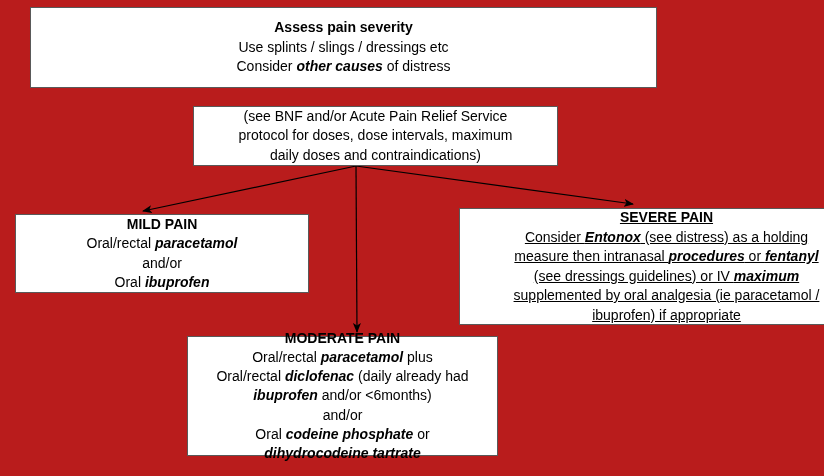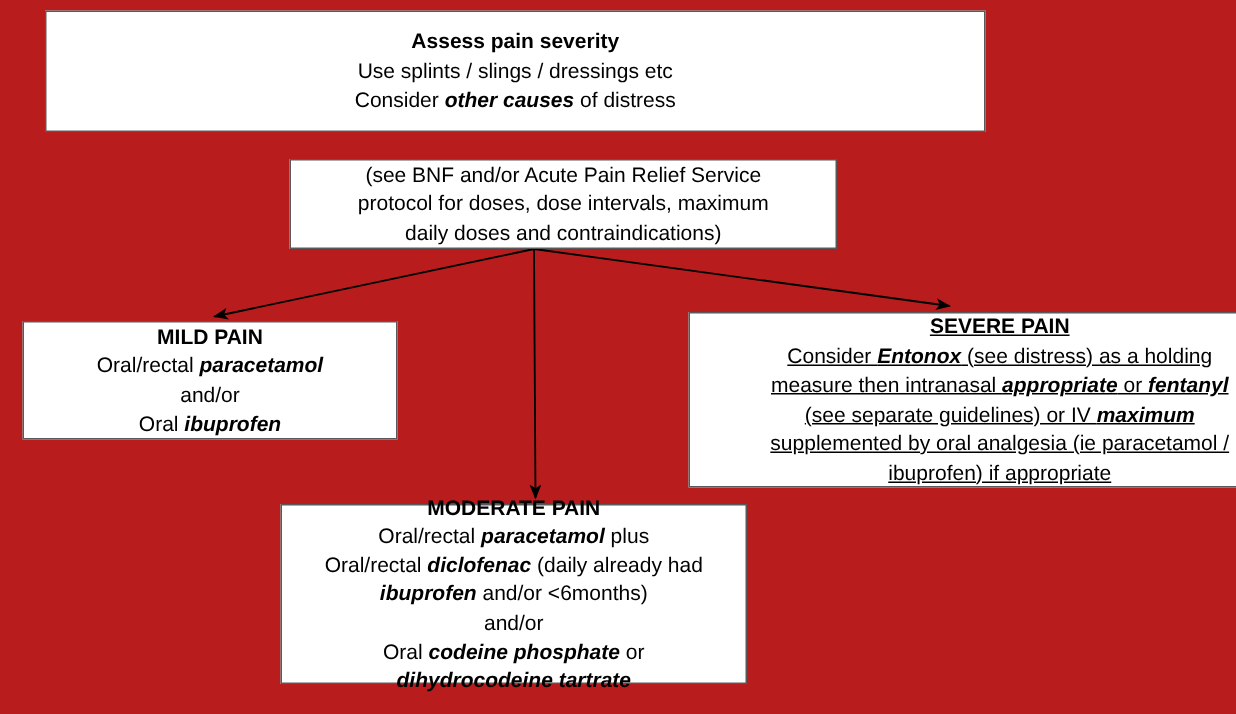--- a/index.html
+++ b/index.html
@@ -35,21 +35,21 @@
     line-height: 19.5px;
   }
   .box .line {
     white-space: nowrap;
   }
   .b { font-weight: bold; }
   .i { font-style: italic; }
 
   .box-assess   { left: 30px;  top: 7px;   width: 627px; height: 81px;  }
   .box-protocol { left: 193px; top: 106px; width: 365px; height: 60px;  }
-  .box-mild     { left: 15px;  top: 214px; width: 250px; height: 79px;  }
+  .box-mild     { left: 15px;  top: 214px; width: 294px; height: 79px;  }
   .box-severe   { left: 459px; top: 208px; width: 415px; height: 117px; text-decoration: underline; }
   .box-moderate { left: 187px; top: 336px; width: 311px; height: 120px; line-height: 19.2px; }
 </style>
 </head>
 <body>
 
 <div class="canvas">
 
   <svg class="arrow-layer" width="824" height="476" viewBox="0 0 824 476">
     <defs>
@@ -77,22 +77,22 @@
   <div class="box box-mild">
       <div class="line"><span class="b">MILD PAIN</span></div>
       <div class="line"><span>Oral/rectal </span><span class="b i">paracetamol</span></div>
       <div class="line"><span>and/or</span></div>
       <div class="line"><span>Oral </span><span class="b i">ibuprofen</span></div>
     </div>
 
   <div class="box box-severe">
       <div class="line"><span class="b">SEVERE PAIN</span></div>
       <div class="line"><span>Consider </span><span class="b i">Entonox</span><span> (see distress) as a holding</span></div>
-      <div class="line"><span>measure then intranasal </span><span class="b i">appropriate</span><span> or </span><span class="b i">fentanyl</span></div>
-      <div class="line"><span>(see separate guidelines) or IV </span><span class="b i">maximum</span></div>
+      <div class="line"><span>measure then intranasal </span><span class="b i">procedures</span><span> or </span><span class="b i">fentanyl</span></div>
+      <div class="line"><span>(see dressings guidelines) or IV </span><span class="b i">maximum</span></div>
       <div class="line"><span>supplemented by oral analgesia (ie paracetamol /</span></div>
       <div class="line"><span>ibuprofen) if appropriate</span></div>
     </div>
 
   <div class="box box-moderate">
       <div class="line"><span class="b">MODERATE PAIN</span></div>
       <div class="line"><span>Oral/rectal </span><span class="b i">paracetamol</span><span> plus</span></div>
       <div class="line"><span>Oral/rectal </span><span class="b i">diclofenac</span><span> (daily already had</span></div>
       <div class="line"><span class="b i">ibuprofen</span><span> and/or &lt;6months)</span></div>
       <div class="line"><span>and/or</span></div>

